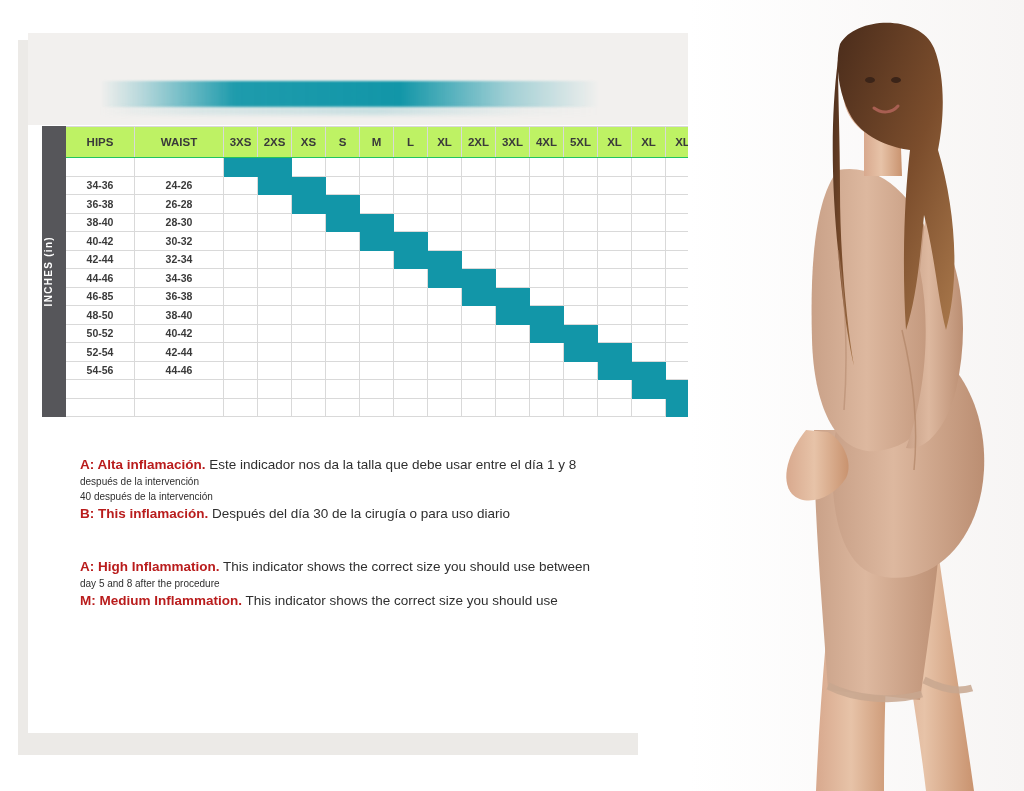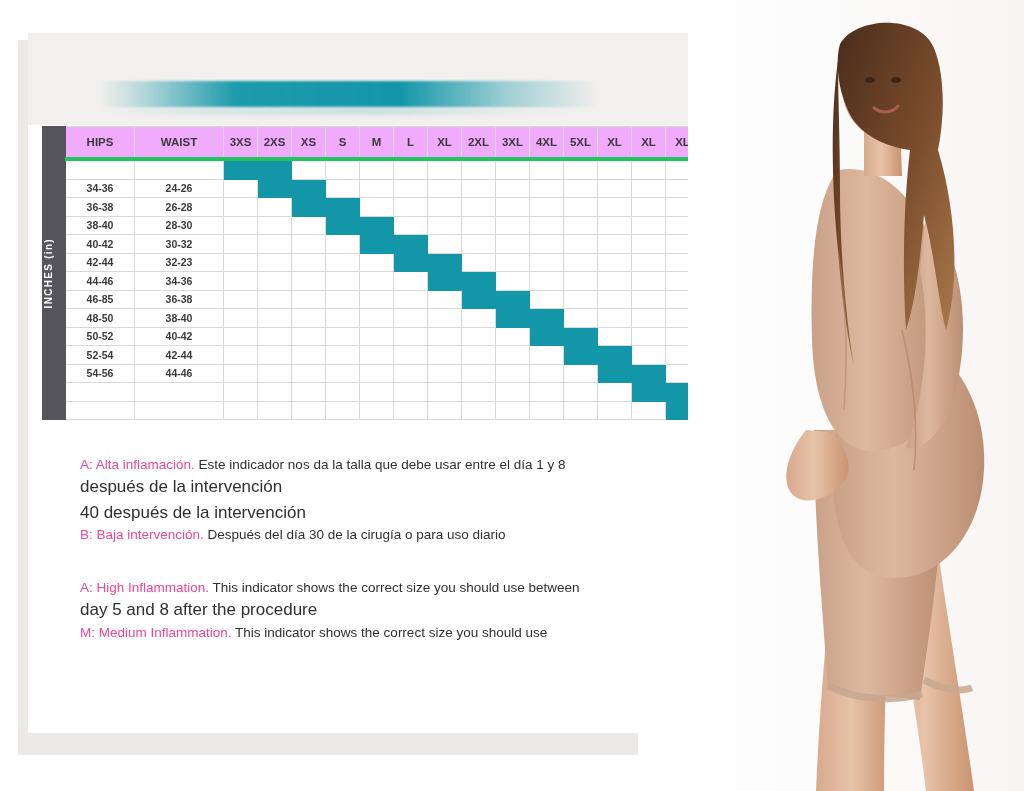--- a/index.html
+++ b/index.html
@@ -77,24 +77,24 @@
     border: 1px solid #d9d9d9;
     font-size: 10.5px;
     font-weight: bold;
     color: #3a3a3a;
     text-align: center;
     height: 17.5px;
     padding: 0;
     background: #ffffff;
   }
   #chart .head td, #chart .head th {
-    background: #f0abfc;
+    background: #bef264;
     height: 30px;
     font-size: 11.5px;
-    border-bottom: 4px solid #22c55e;
+    border-bottom: 1px solid #22c55e;
   }
   .col-vert {
     width: 22px;
     background: #56565a !important;
     border: 1px solid #56565a !important;
   }
   .vert-label {
     writing-mode: vertical-rl;
     transform: rotate(180deg);
     color: #ffffff;
@@ -121,25 +121,25 @@
     position: absolute;
     left: 80px; top: 455px;
     width: 570px;
   }
   .note-line {
     font-size: 13.5px;
     color: #2f2f2f;
     line-height: 1.42;
   }
   .note-line .lead {
-    color: #ec4899;
-    font-weight: normal;
+    color: #b91c1c;
+    font-weight: bold;
   }
   .note-sub {
-    font-size: 17px;
+    font-size: 10px;
     color: #2f2f2f;
     line-height: 1.5;
   }
   .gap { height: 34px; }
 
   
   .photo-area {
     position: absolute;
     right: 0; top: 0;
     width: 336px; height: 791px;
@@ -273,21 +273,21 @@
           <td class="col-size"></td>
           <td class="col-size"></td>
           <td class="col-size"></td>
           <td class="col-size"></td>
           <td class="col-size"></td>
           <td class="col-size"></td>
           <td class="col-size"></td>
         </tr>
         <tr>
           <td class="hips-val">42-44</td>
-          <td class="waist-val">32-23</td>
+          <td class="waist-val">32-34</td>
           <td class="col-size"></td>
           <td class="col-size"></td>
           <td class="col-size"></td>
           <td class="col-size"></td>
           <td class="col-size"></td>
           <td class="col-size fill"></td>
           <td class="col-size fill"></td>
           <td class="col-size"></td>
           <td class="col-size"></td>
           <td class="col-size"></td>
@@ -441,21 +441,21 @@
           <td class="col-size fill"></td>
         </tr>
       </tbody>
   </table>
 
   <div class="notes">
     <div id="notes-es">
         <div class="note-line"><span class="lead">A: Alta inflamación.</span><span> Este indicador nos da la talla que debe usar entre el día 1 y 8</span></div>
         <div class="note-sub">después de la intervención</div>
         <div class="note-sub">40 después de la intervención</div>
-        <div class="note-line"><span class="lead">B: Baja intervención.</span><span> Después del día 30 de la cirugía o para uso diario</span></div>
+        <div class="note-line"><span class="lead">B: This inflamación.</span><span> Después del día 30 de la cirugía o para uso diario</span></div>
       </div>
     <div class="gap"></div>
     <div id="notes-en">
         <div class="note-line"><span class="lead">A: High Inflammation.</span><span> This indicator shows the correct size you should use between</span></div>
         <div class="note-sub">day 5 and 8 after the procedure</div>
         <div class="note-line"><span class="lead">M: Medium Inflammation.</span><span> This indicator shows the correct size you should use</span></div>
       </div>
   </div>
 
   <div class="photo-area">

